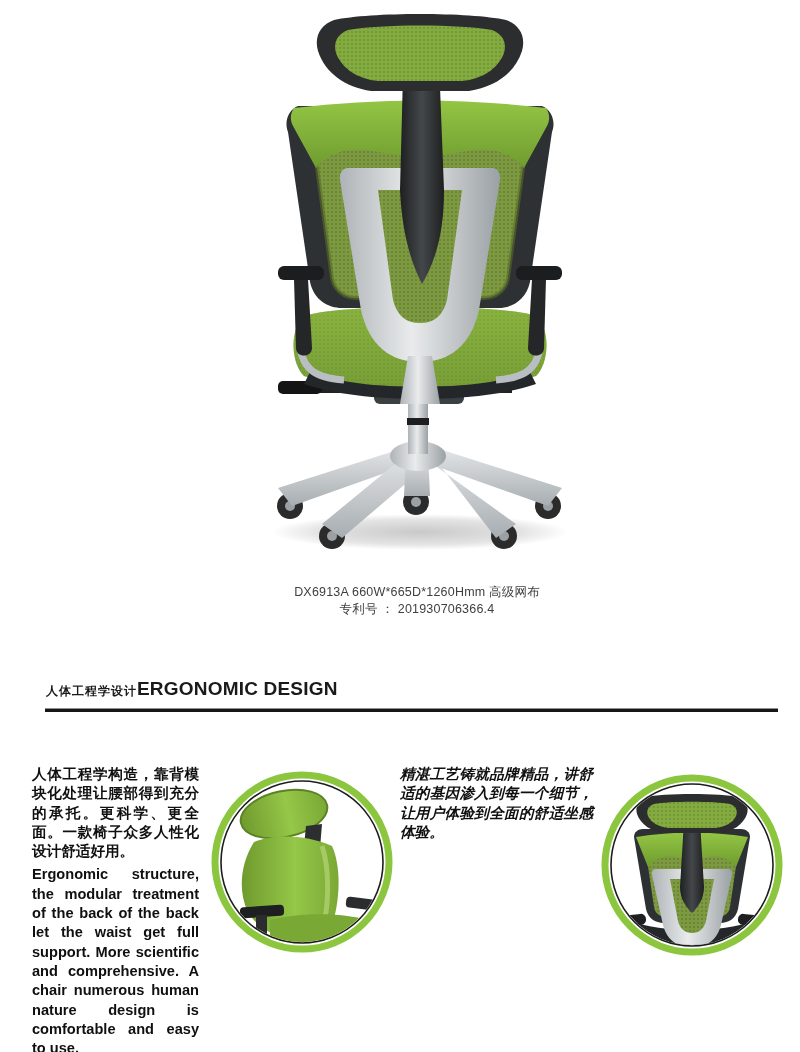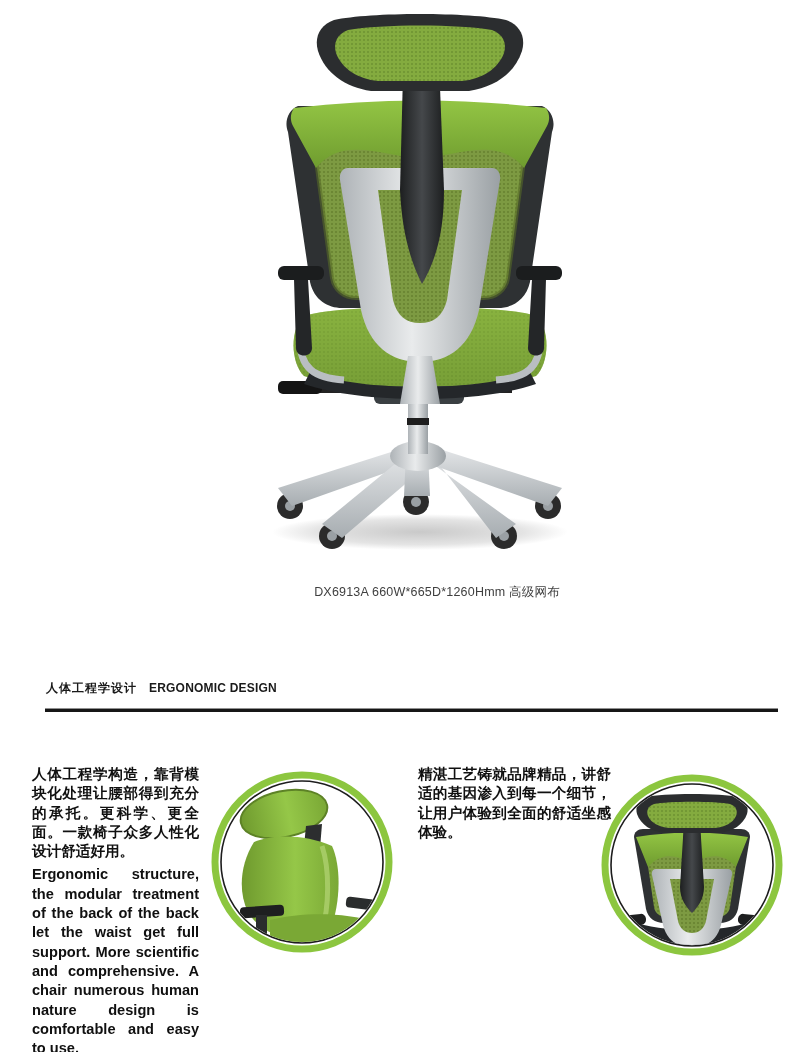--- a/index.html
+++ b/index.html
@@ -15,43 +15,43 @@
   html,body{background:#ffffff;}
   .page{
     position:relative;
     width:800px;height:1052px;
     background:#ffffff;
     font-family:"Liberation Sans", sans-serif;
     overflow:hidden;
   }
   .chair-figure{position:absolute;left:258px;top:10px;width:324px;height:566px;}
   .caption{
-    position:absolute;left:252px;top:584px;width:370px;
+    position:absolute;left:232px;top:584px;width:370px;
     text-align:center;color:var(--caption-color);
     font-size:12.5px;line-height:17px;letter-spacing:.2px;
   }
   .heading{
     position:absolute;left:46px;top:678px;
     color:#1a1a1a;font-weight:bold;white-space:nowrap;
   }
   .heading .zh{font-size:12px;letter-spacing:1px;}
-  .heading .en{font-size:12px;margin-left:12px;letter-spacing:.2px;}
+  .heading .en{font-size:19px;margin-left:0;letter-spacing:.2px;}
   .divider{
     position:absolute;left:45px;top:708px;width:733px;height:4px;
     background:#161616;border-top:1.5px solid #909090;
   }
   .text-col{
     position:absolute;top:765px;
     color:var(--text-color);
     font-size:14.6px;font-weight:bold;line-height:19.3px;
     text-align:justify;
   }
   .text-col p{margin:0 0 4px 0;}
   .col-left{left:32px;width:167px;}
-  .col-right{left:418px;width:193px;}
+  .col-right{left:400px;width:193px;font-style:italic;}
   .detail-circle{position:absolute;width:184px;height:184px;}
   .circle-left{left:210px;top:770px;}
   .circle-right{left:600px;top:773px;}
   .ring-outer{stroke:var(--accent-green);}
   svg{display:block;}
 </style>
 </head>
 <body>
 
 <div class="page">
@@ -172,20 +172,21 @@
 
       <g>
         <path d="M76,10 C112,2 212,2 248,10 C262,15 268,27 264,41 C257,63 237,77 211,81 L113,81 C87,77 67,63 60,41 C56,27 62,15 76,10 Z" fill="#2b2d2f"></path>
         <path d="M90,20 C122,14 202,14 234,20 C245,24 249,33 246,43 C240,59 224,69 204,71 L120,71 C100,69 84,59 78,43 C75,33 79,24 90,20 Z" fill="url(#meshPatB)"></path>
       </g>
     </svg>
   </div>
 
   <div class="caption">
     <div>DX6913A 660W*665D*1260Hmm  高级网布</div>
+    <div>专利号 ： 201930706366.4</div>
   </div>
 
   <div class="heading">
     <span class="zh">人体工程学设计</span><span class="en">ERGONOMIC DESIGN</span>
   </div>
   <div class="divider"></div>
 
   <div class="text-col col-left">
     <p>人体工程学构造，靠背模块化处理让腰部得到充分的承托。更科学、更全面。一款椅子众多人性化设计舒适好用。</p>
     <p>Ergonomic structure, the modular treatment of the back of the back let the waist get full support. More scientific and comprehensive. A chair numerous human nature design is comfortable and easy to use.</p>

